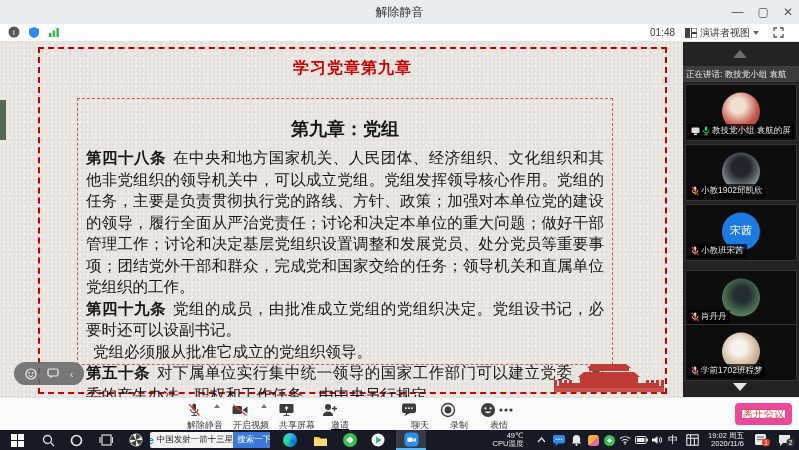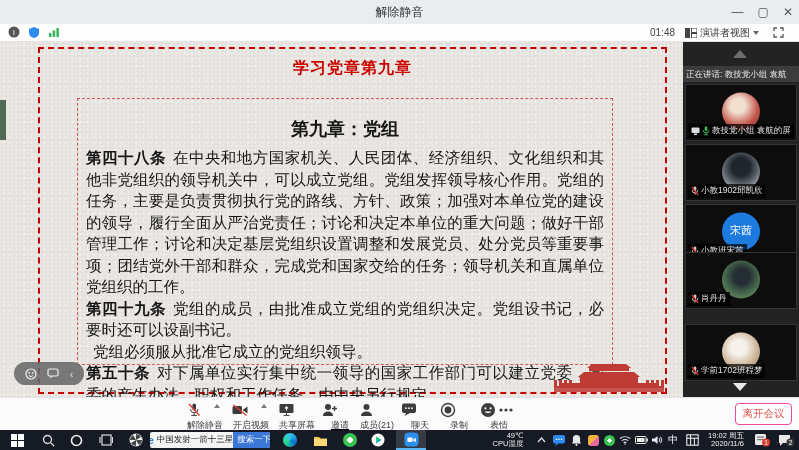--- a/index.html
+++ b/index.html
@@ -39,21 +39,21 @@
   .tile-label{position:absolute;left:2px;bottom:2px;max-width:106px;background:rgba(0,0,0,.72);display:flex;align-items:center;gap:2px;padding:1px 3px;}
   .tile-label span.nm{color:#e3e3e3;font-size:8.5px;white-space:nowrap;overflow:hidden;}
   .micico{flex:0 0 auto;display:block;}
   #scroll-down{position:absolute;left:50px;top:341px;width:0;height:0;border-left:7px solid transparent;border-right:7px solid transparent;border-top:8px solid #e8e8e8;}
   
   #toolbar{left:0;top:397px;width:799px;height:33px;background:#fbfbfb;border-top:1px solid #e4e4e4;}
   .tb-btn{position:absolute;top:3px;width:48px;display:flex;flex-direction:column;align-items:center;cursor:pointer;}
   .tb-btn .ic{height:17px;display:flex;align-items:center;}
   .tb-btn .lb{font-size:9px;color:#3c3c3c;white-space:nowrap;margin-top:1px;padding-left:22px;}
   .mini-caret{position:absolute;top:6px;width:0;height:0;border-left:3px solid transparent;border-right:3px solid transparent;border-bottom:4px solid #777;}
-  #leave-btn{position:absolute;left:735px;top:5px;width:57px;height:22px;background:#fff;border:1px solid #ec4899;border-radius:4px;color:#d9534f;font-size:10.5px;display:flex;align-items:center;justify-content:center;cursor:pointer;}
+  #leave-btn{position:absolute;left:735px;top:5px;width:57px;height:22px;background:#fff;border:7px solid #ec4899;border-radius:4px;color:#d9534f;font-size:10.5px;display:flex;align-items:center;justify-content:center;cursor:pointer;}
   
   #taskbar{left:0;top:430px;width:799px;height:20px;background:#151a24;display:flex;align-items:center;color:#fff;}
   .tk{position:absolute;top:0;height:20px;display:flex;align-items:center;justify-content:center;}
   #searchbox{left:150px;width:120px;height:16px;top:2px;background:#f4f4f4;border-radius:2px;display:flex;align-items:center;overflow:hidden;}
   #searchbox .eglyph{color:#1b7fd4;font-size:11px;font-weight:bold;margin:0 3px;}
   #searchbox .stext{font-size:8.5px;color:#222;white-space:nowrap;}
   #search-btn{margin-left:auto;height:16px;background:#3b78d8;color:#fff;font-size:8.5px;display:flex;align-items:center;padding:0 4px;white-space:nowrap;}
   .appic{width:14px;height:14px;border-radius:3px;}
   #mtg-app{left:396px;width:30px;height:20px;background:rgba(255,255,255,.14);border-bottom:2px solid #58b6f0;display:flex;align-items:center;justify-content:center;}
   .tray-txt{font-size:7.5px;line-height:8.5px;text-align:right;color:#f0f0f0;white-space:nowrap;}
@@ -197,21 +197,21 @@
       <svg class="micico" width="8" height="10">
           <rect x="2.7" y="0.5" width="2.6" height="4.5" rx="1.3" fill="#ccc"></rect>
           <path d="M1.2 4.2a2.8 2.8 0 0 0 5.6 0" stroke="#ccc" fill="none"></path>
           <line x1="4" y1="7.2" x2="4" y2="8.6" stroke="#ccc"></line>
           <line x1="0.8" y1="0.8" x2="7.2" y2="9" stroke="#e03b30" stroke-width="1.3"></line>
         </svg>
       <span class="nm">小教班宋茜</span>
     </div>
   </div>
 
-  <div class="tile" style="top:210px;">
+  <div class="tile" style="top:228px;">
     <div class="avatar" style="background:radial-gradient(circle at 52% 42%,#242d33 0 26%,#47694d 58%,#83a06b 100%);"></div>
     <div class="tile-label">
       <svg class="micico" width="8" height="10">
           <rect x="2.7" y="0.5" width="2.6" height="4.5" rx="1.3" fill="#ccc"></rect>
           <path d="M1.2 4.2a2.8 2.8 0 0 0 5.6 0" stroke="#ccc" fill="none"></path>
           <line x1="4" y1="7.2" x2="4" y2="8.6" stroke="#ccc"></line>
           <line x1="0.8" y1="0.8" x2="7.2" y2="9" stroke="#e03b30" stroke-width="1.3"></line>
         </svg>
       <span class="nm">肖丹丹</span>
     </div>
@@ -272,29 +272,20 @@
     <span class="ic">
         <svg width="17" height="16">
           <circle cx="7" cy="5" r="3" fill="#3c3c3c"></circle>
           <path d="M2 14c0-3 2.3-4.6 5-4.6S12 11 12 14z" fill="#3c3c3c"></path>
           <line x1="13.5" y1="4" x2="13.5" y2="9" stroke="#3c3c3c" stroke-width="1.4"></line>
           <line x1="11" y1="6.5" x2="16" y2="6.5" stroke="#3c3c3c" stroke-width="1.4"></line>
         </svg>
       </span>
     <span class="lb">邀请</span>
   </div>
-  <div class="tb-btn" style="left:342px;">
-    <span class="ic">
-        <svg width="15" height="16">
-          <circle cx="7.5" cy="5" r="3" fill="#3c3c3c"></circle>
-          <path d="M2 14c0-3 2.5-4.6 5.5-4.6S13 11 13 14z" fill="#3c3c3c"></path>
-        </svg>
-      </span>
-    <span class="lb">成员(21)</span>
-  </div>
   <div class="tb-btn" style="left:385px;">
     <span class="ic">
         <svg width="16" height="15">
           <rect x="1" y="1.5" width="14" height="9.5" rx="2" fill="#3c3c3c"></rect>
           <path d="M5 11l-1.5 3L9 11z" fill="#3c3c3c"></path>
           <circle cx="5" cy="6.2" r=".9" fill="#fff"></circle>
           <circle cx="8" cy="6.2" r=".9" fill="#fff"></circle>
           <circle cx="11" cy="6.2" r=".9" fill="#fff"></circle>
         </svg>
       </span>

